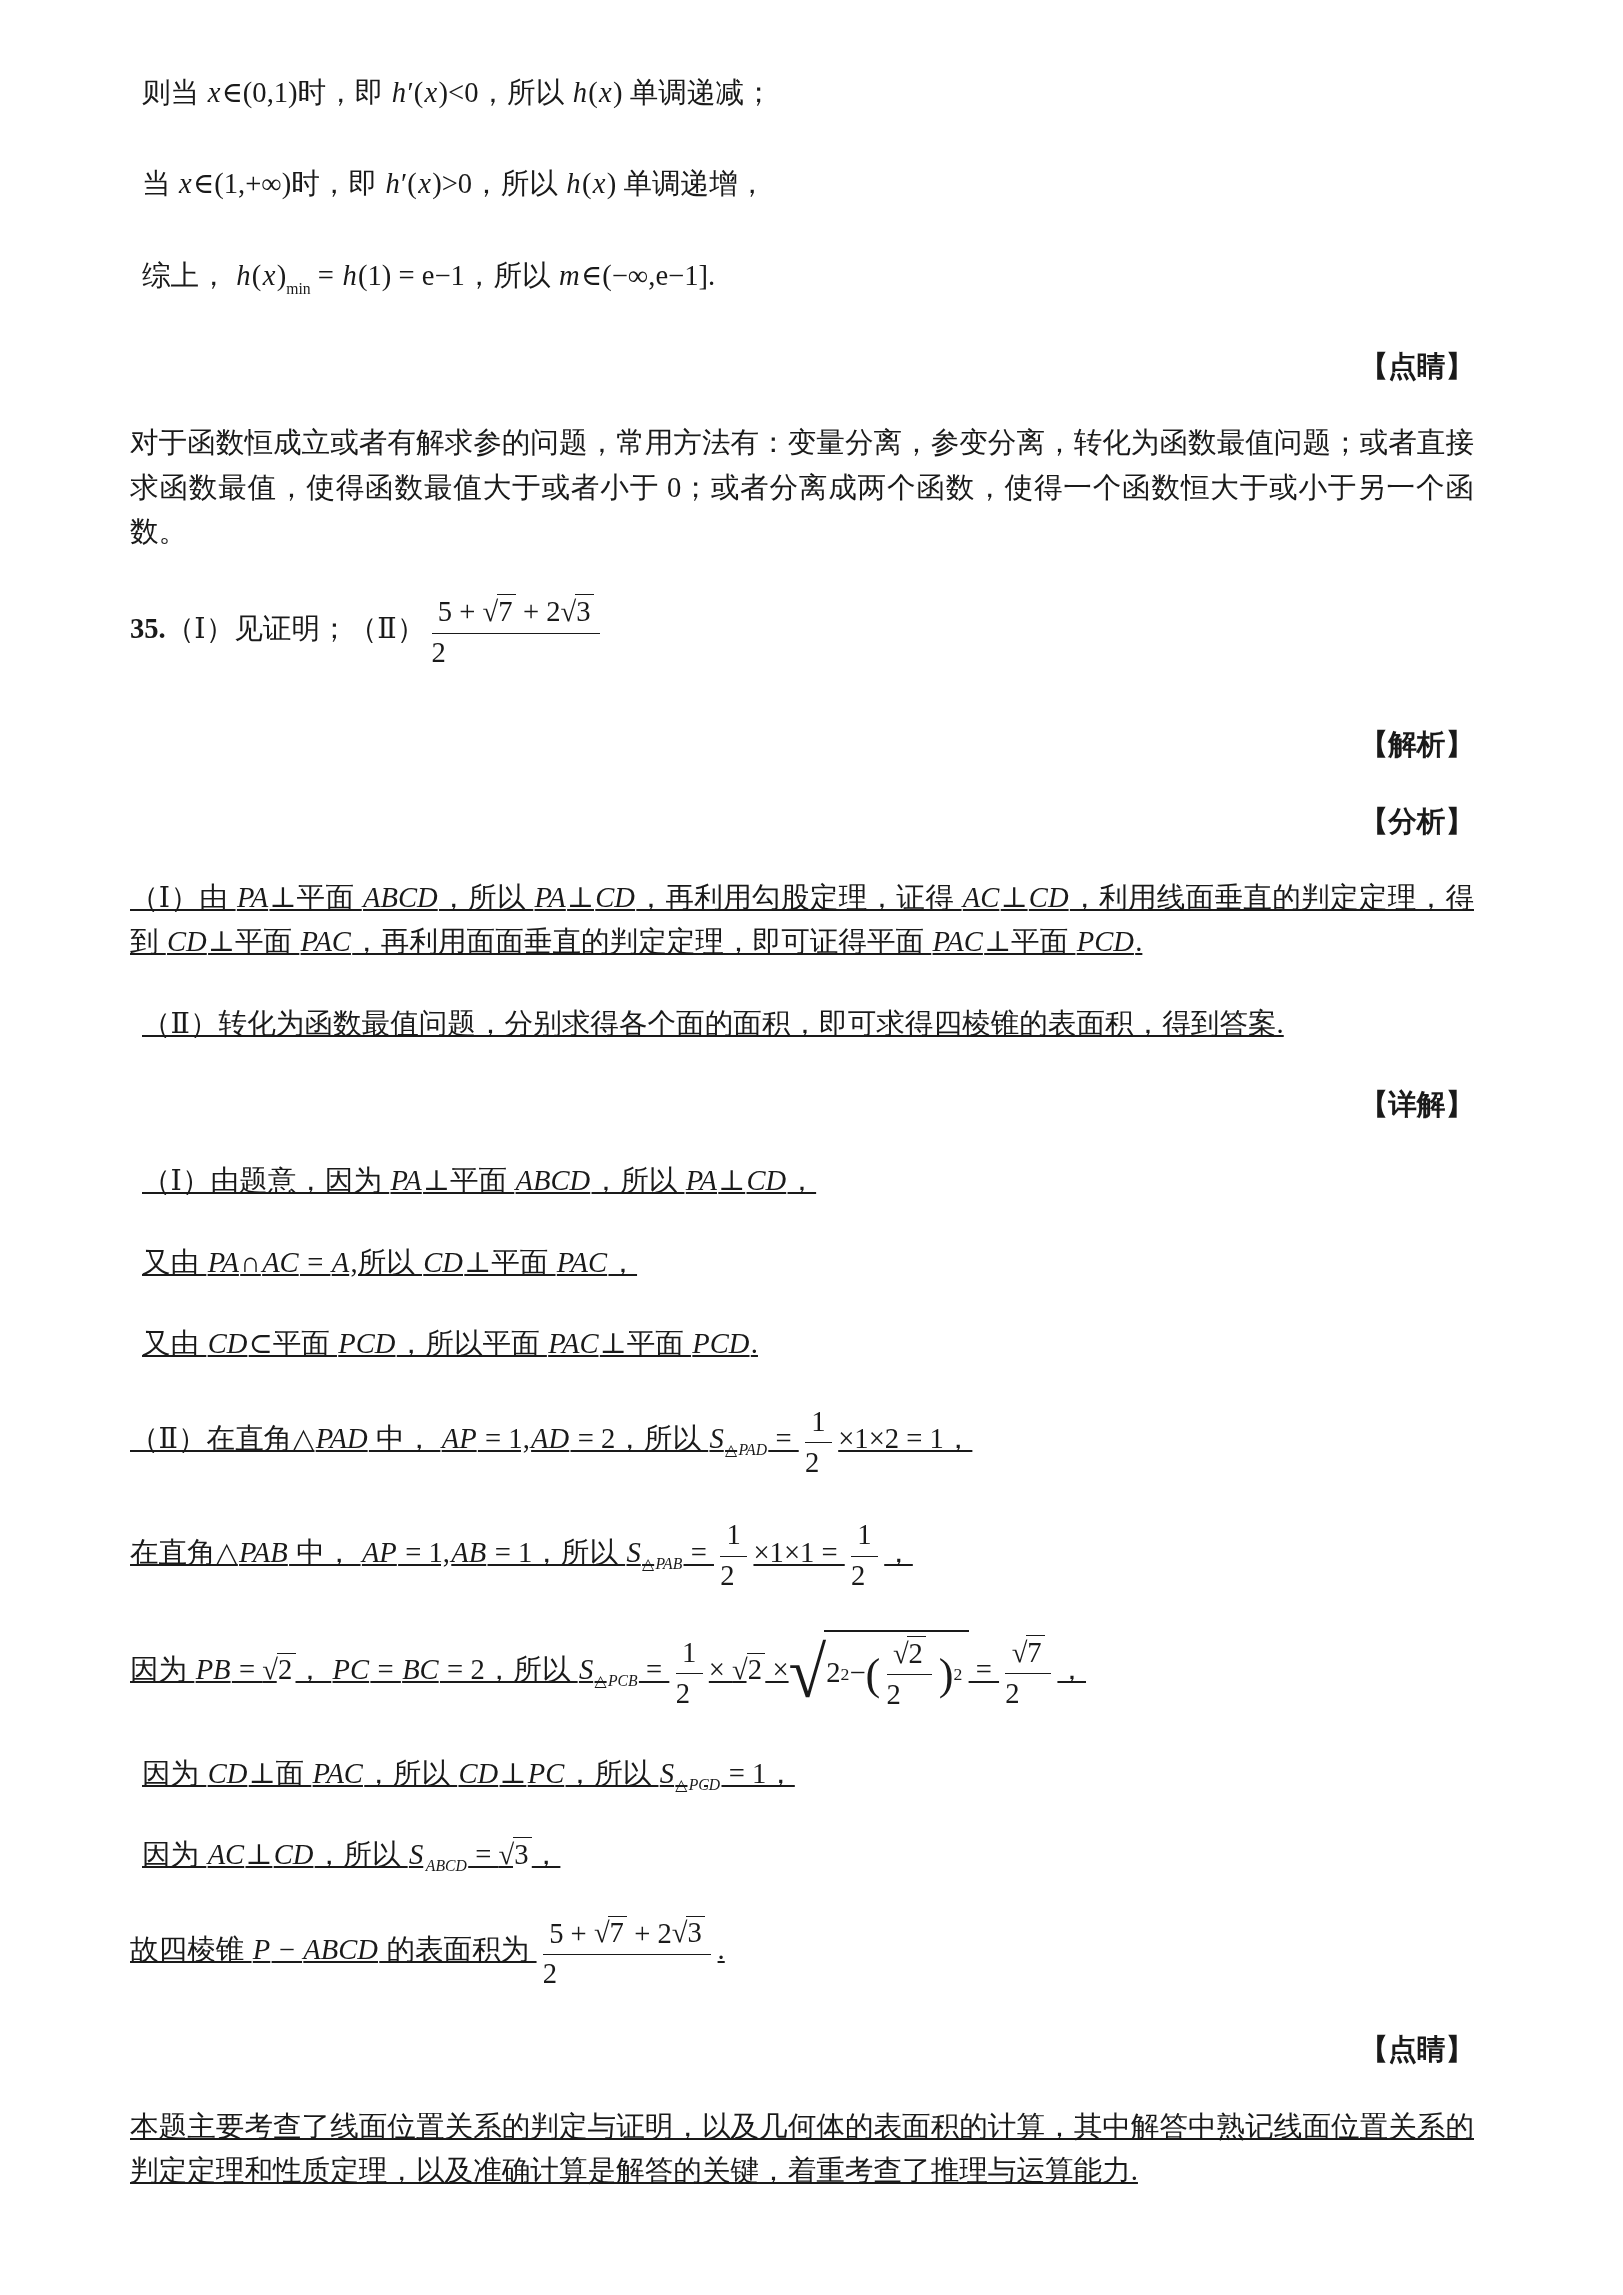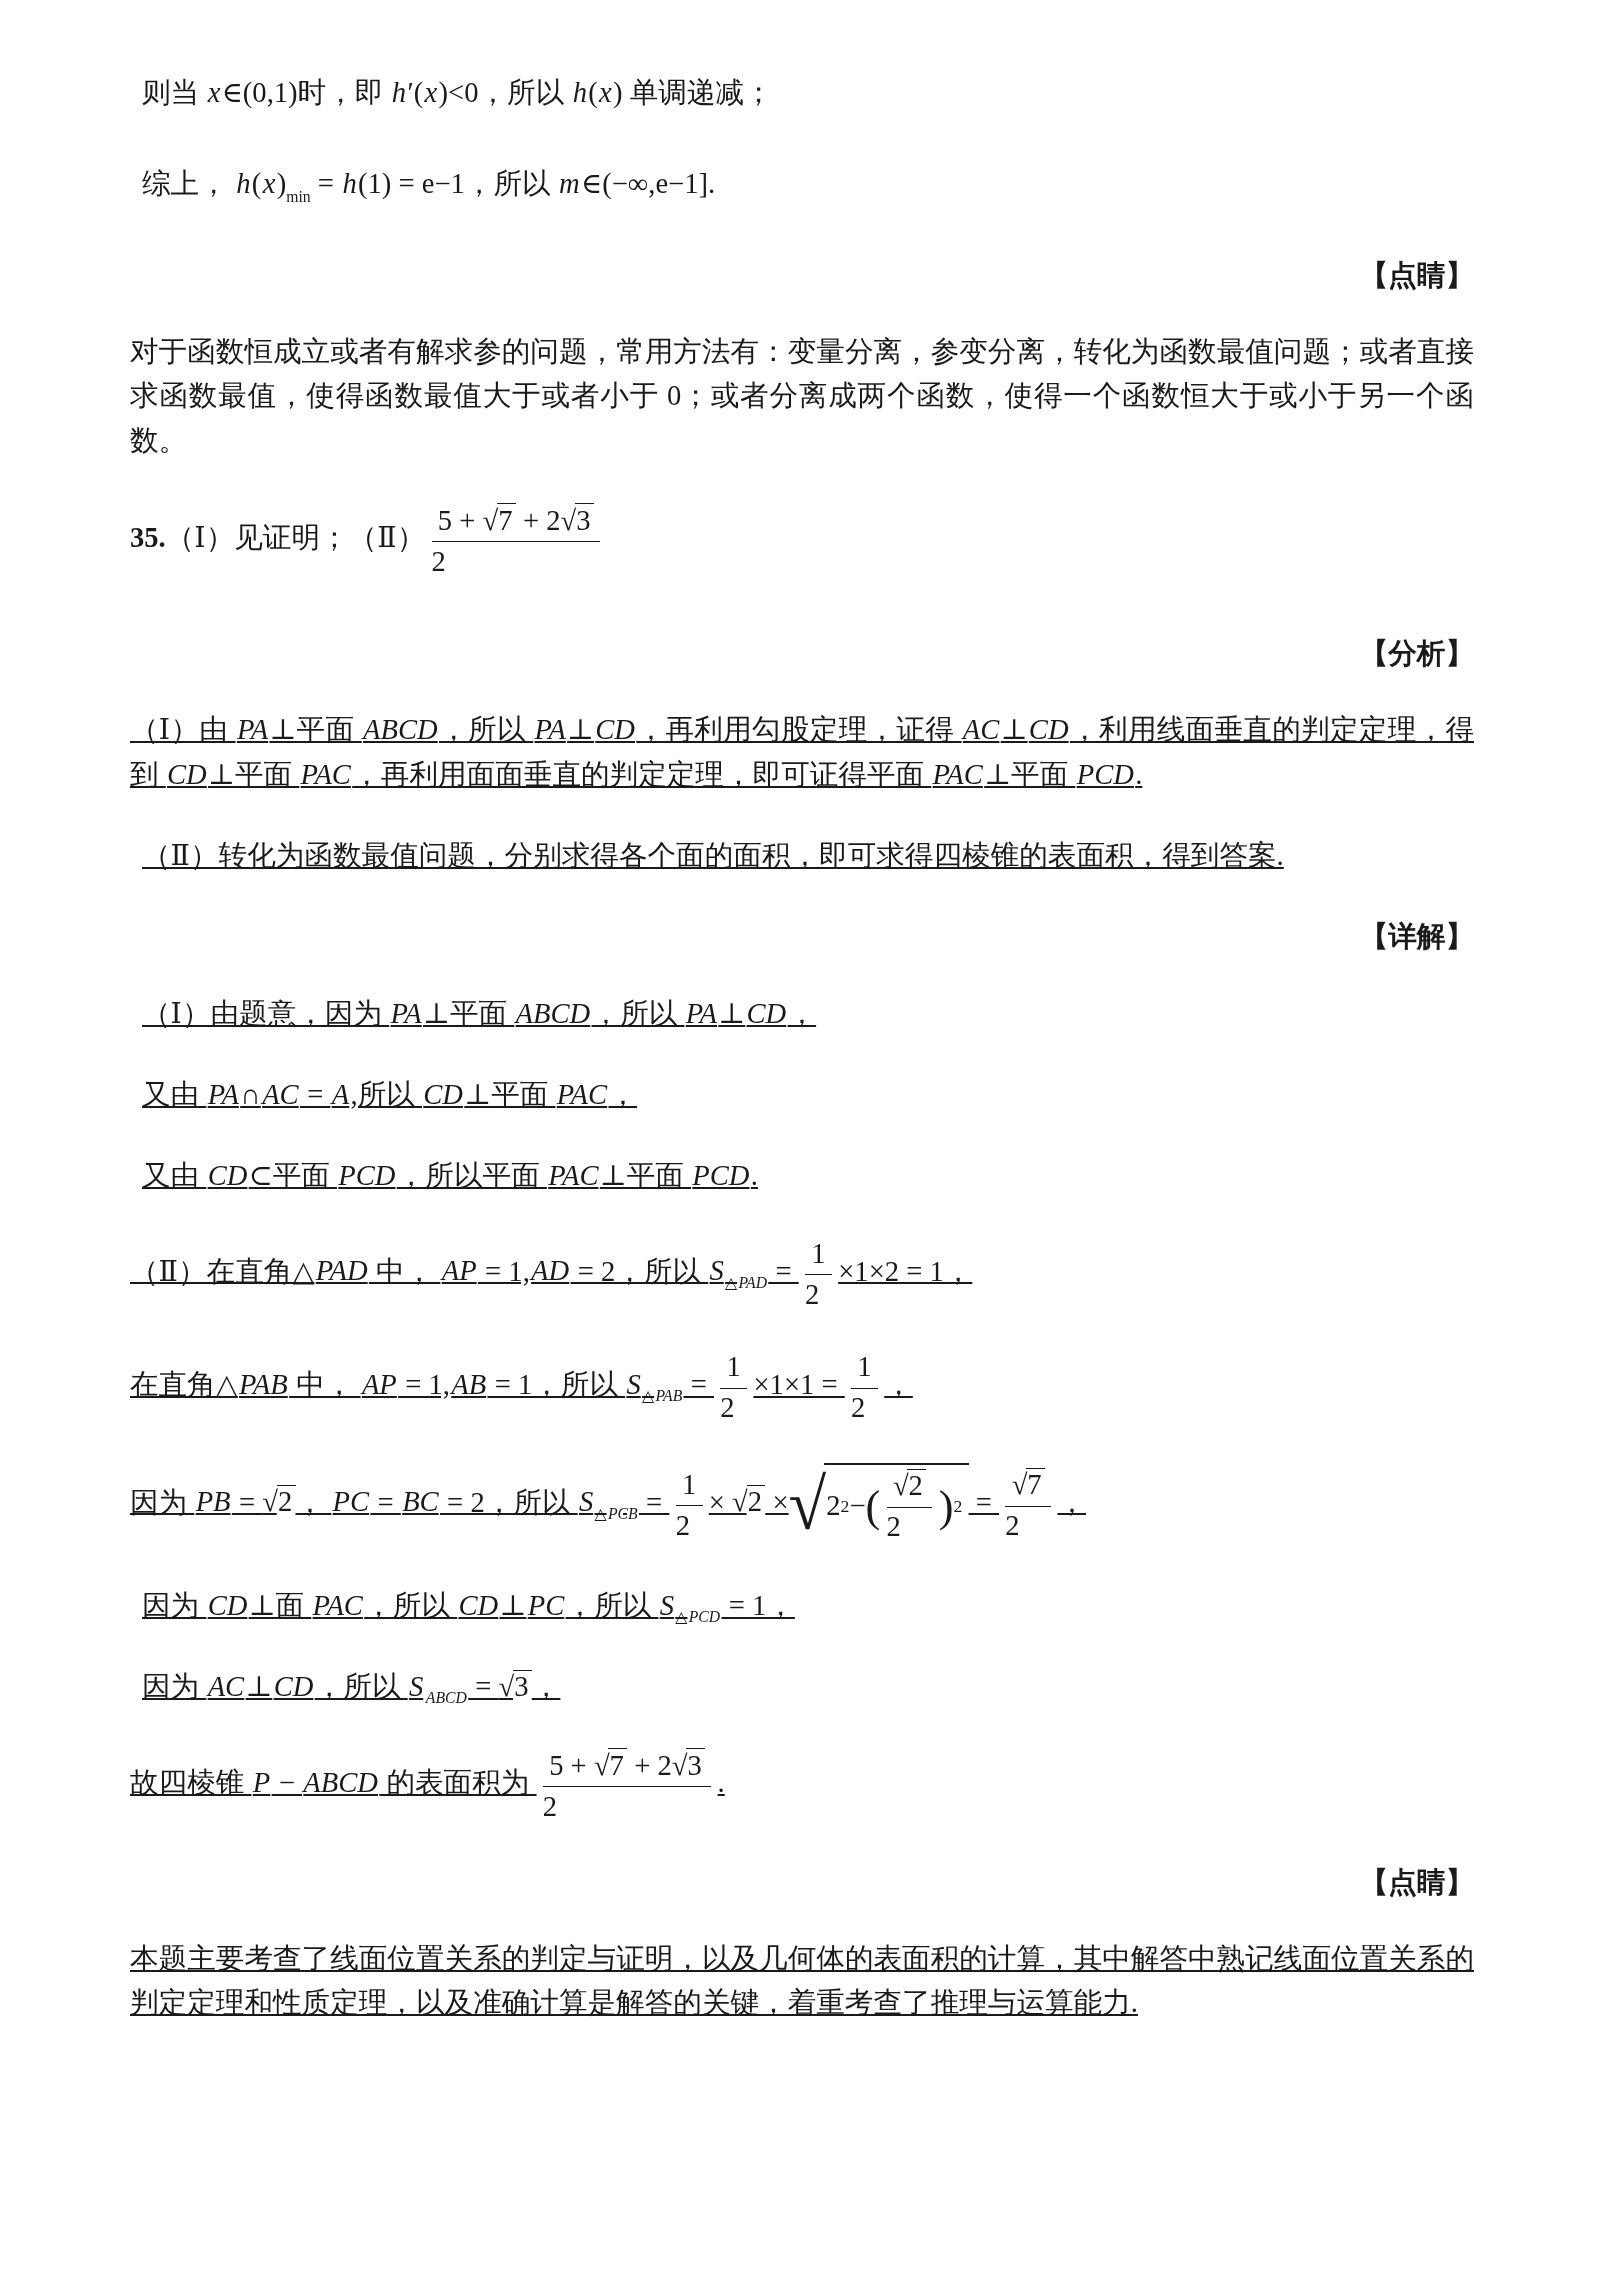--- a/index.html
+++ b/index.html
@@ -120,32 +120,34 @@
     vertical-align: 1.1em;
   }
 </style>
 </head>
 <body>
 
 <main class="page">
 
   <div class="block">则当 <i>x</i>∈(0,1)时，即 <i>h</i>′(<i>x</i>)&lt;0，所以 <i>h</i>(<i>x</i>) 单调递减；</div>
 
+  <div class="block">当 <i>x</i>∈(1,+∞)时，即 <i>h</i>′(<i>x</i>)&gt;0，所以 <i>h</i>(<i>x</i>) 单调递增，</div>
 
   <div class="block">综上， <i>h</i>(<i>x</i>)<sub class="rm">min</sub> = <i>h</i>(1) = e−1，所以 <i>m</i>∈(−∞,e−1].</div>
 
   <div class="block heading-block">【点睛】</div>
 
   <div class="block para">对于函数恒成立或者有解求参的问题，常用方法有：变量分离，参变分离，转化为函数最值问题；或者直接求函数最值，使得函数最值大于或者小于 0；或者分离成两个函数，使得一个函数恒大于或小于另一个函数。</div>
 
   <div class="block display"><b>35.</b>（Ⅰ）见证明；（Ⅱ）<span class="frac">
         <span class="num">5 + <span class="rt"><span class="rs">√</span><span class="rad">7</span></span> + 2<span class="rt"><span class="rs">√</span><span class="rad">3</span></span></span>
         <span class="den">2</span>
       </span></div>
 
+  <div class="block heading-block">【解析】</div>
 
   <div class="block heading-block">【分析】</div>
 
   <div class="block para tight">（Ⅰ）由 <i>PA</i>⊥平面 <i>ABCD</i>，所以 <i>PA</i>⊥<i>CD</i>，再利用勾股定理，证得 <i>AC</i>⊥<i>CD</i>，利用线面垂直的判定定理，得到 <i>CD</i>⊥平面 <i>PAC</i>，再利用面面垂直的判定定理，即可证得平面 <i>PAC</i>⊥平面 <i>PCD</i>.</div>
 
   <div class="block tight">（Ⅱ）转化为函数最值问题，分别求得各个面的面积，即可求得四棱锥的表面积，得到答案.</div>
 
   <div class="block heading-block">【详解】</div>
 
   <div class="block tight">（Ⅰ）由题意，因为 <i>PA</i>⊥平面 <i>ABCD</i>，所以 <i>PA</i>⊥<i>CD</i>，</div>

